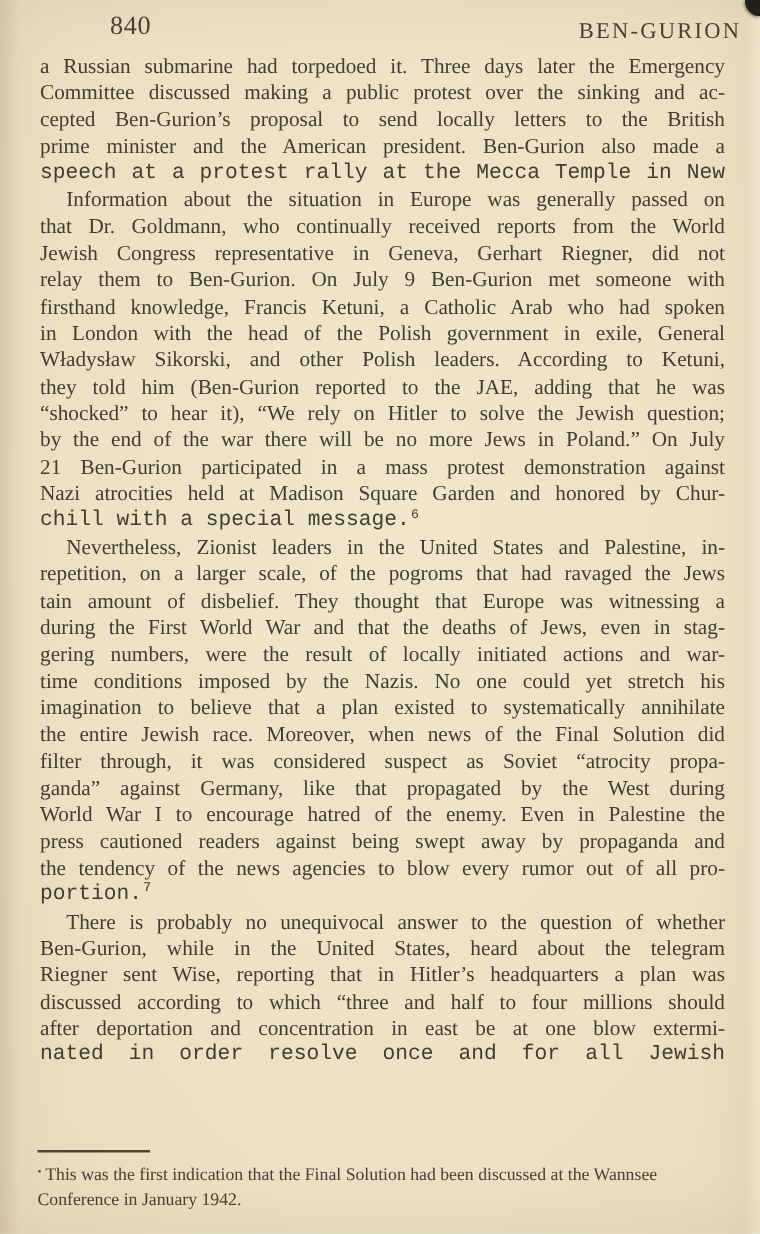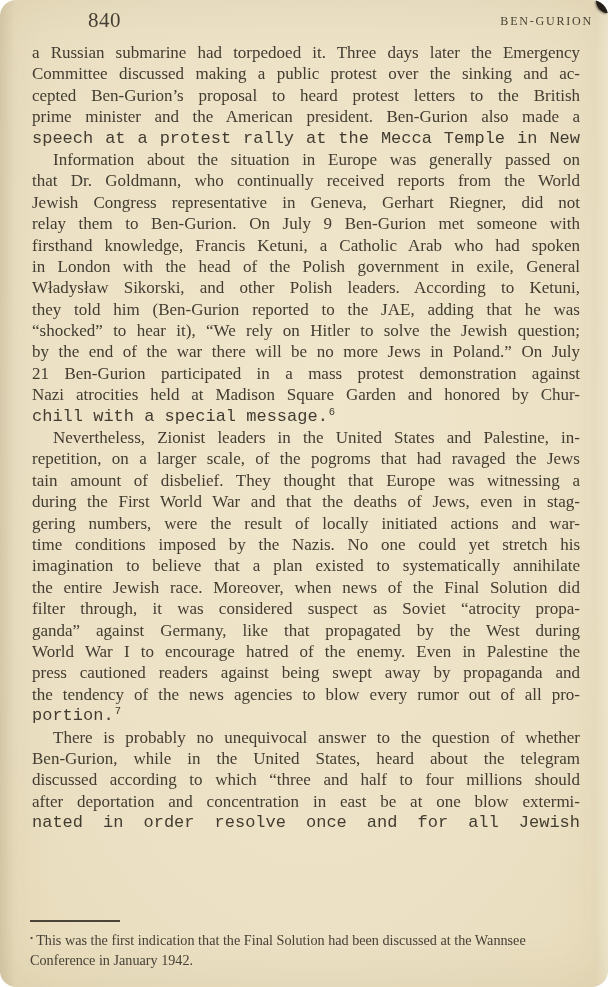--- a/index.html
+++ b/index.html
@@ -10,31 +10,30 @@
     position: relative;
     width: 608px;
     height: 987px;
     overflow: hidden;
     color: #423c31;
     background:
       linear-gradient(90deg, rgba(70,50,15,0.10) 0%, rgba(70,50,15,0) 2.5%),
       linear-gradient(270deg, rgba(255,250,235,0.45) 0%, rgba(255,250,235,0) 2%),
       radial-gradient(ellipse at 52% 42%, #f0e6cb 0%, #ece1c5 62%, #e7dbba 100%);
     box-shadow: inset 0 0 55px rgba(110,85,35,0.10);
-    border-radius: 16px;
   }
 
   .running-head { position: absolute; top: 8px; left: 0; width: 100%; height: 26px; }
   .folio {
     position: absolute; left: 88px; top: 0;
     font-size: 21px; letter-spacing: 0.5px; color: #463f33;
   }
   .running-title {
     position: absolute; right: 15px; top: 6px;
-    font-size: 12px; letter-spacing: 1.8px; color: #463f33;
+    font-size: 18px; letter-spacing: 1.8px; color: #463f33;
   }
 
   .body-text { position: absolute; left: 32px; top: 42px; width: 548px; }
   .line {
     height: 21.4px; line-height: 21.4px;
     font-size: 17px;
     text-align: justify;
     text-align-last: justify;
     text-justify: inter-word;
     overflow: hidden;
@@ -67,21 +66,21 @@
 <div class="page">
 
   <header class="running-head">
     <span class="folio">840</span>
     <span class="running-title">BEN-GURION</span>
   </header>
 
   <main class="body-text">
       <div class="line">a Russian submarine had torpedoed it. Three days later the Emergency</div>
       <div class="line">Committee discussed making a public protest over the sinking and ac-</div>
-      <div class="line">cepted Ben-Gurion’s proposal to heard protest letters to the British</div>
+      <div class="line">cepted Ben-Gurion’s proposal to send locally letters to the British</div>
       <div class="line">prime minister and the American president. Ben-Gurion also made a</div>
       <div class="line para-last">speech at a protest rally at the Mecca Temple in New York.<sup class="fnref">5</sup></div>
       <div class="line para-first">Information about the situation in Europe was generally passed on</div>
       <div class="line">that Dr. Goldmann, who continually received reports from the World</div>
       <div class="line">Jewish Congress representative in Geneva, Gerhart Riegner, did not</div>
       <div class="line">relay them to Ben-Gurion. On July 9 Ben-Gurion met someone with</div>
       <div class="line">firsthand knowledge, Francis Ketuni, a Catholic Arab who had spoken</div>
       <div class="line">in London with the head of the Polish government in exile, General</div>
       <div class="line">Władysław Sikorski, and other Polish leaders. According to Ketuni,</div>
       <div class="line">they told him (Ben-Gurion reported to the JAE, adding that he was</div>
@@ -99,20 +98,21 @@
       <div class="line">imagination to believe that a plan existed to systematically annihilate</div>
       <div class="line">the entire Jewish race. Moreover, when news of the Final Solution did</div>
       <div class="line">filter through, it was considered suspect as Soviet “atrocity propa-</div>
       <div class="line">ganda” against Germany, like that propagated by the West during</div>
       <div class="line">World War I to encourage hatred of the enemy. Even in Palestine the</div>
       <div class="line">press cautioned readers against being swept away by propaganda and</div>
       <div class="line">the tendency of the news agencies to blow every rumor out of all pro-</div>
       <div class="line para-last">portion.<sup class="fnref">7</sup></div>
       <div class="line para-first">There is probably no unequivocal answer to the question of whether</div>
       <div class="line">Ben-Gurion, while in the United States, heard about the telegram</div>
+      <div class="line">Riegner sent Wise, reporting that in Hitler’s headquarters a plan was</div>
       <div class="line">discussed according to which “three and half to four millions should</div>
       <div class="line">after deportation and concentration in east be at one blow extermi-</div>
       <div class="line para-last">nated in order resolve once and for all Jewish question in Europe.”<sup class="fnref">•</sup></div>
     </main>
 
   <footer class="footnote-section">
     <div class="fn-rule"></div>
     <div class="fn-text">
         <div class="fn-line"><sup class="fn-marker">•</sup>This was the first indication that the Final Solution had been discussed at the Wannsee</div>
         <div class="fn-line">Conference in January 1942.</div>

